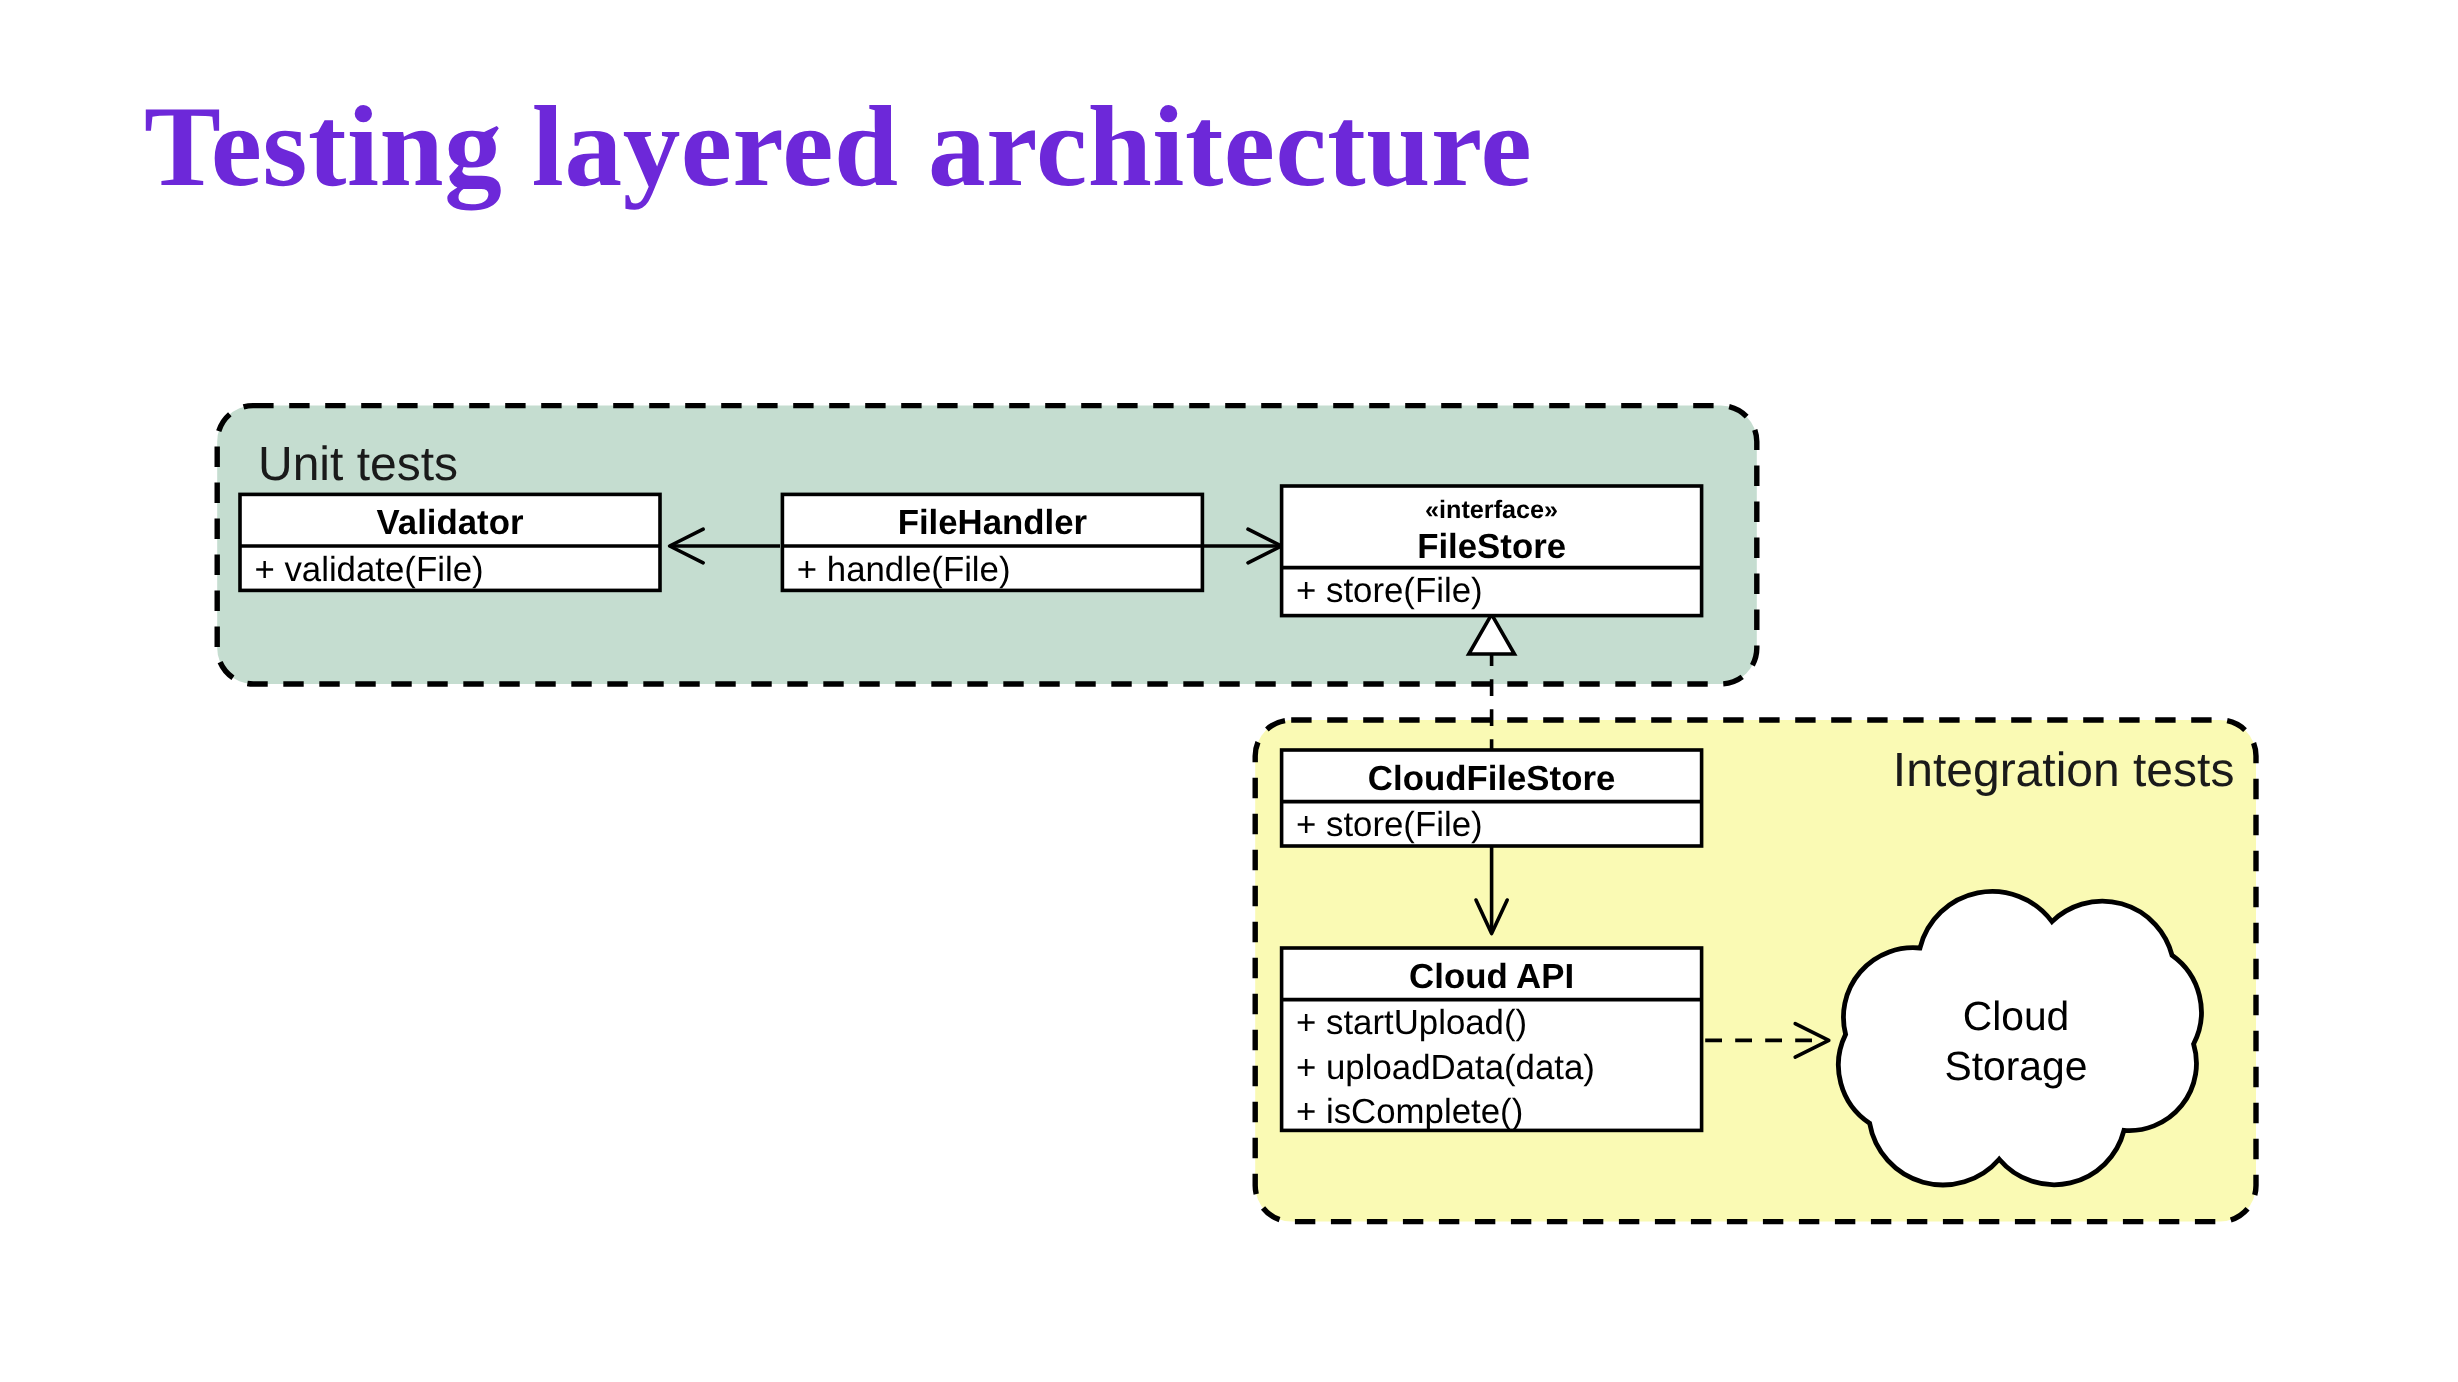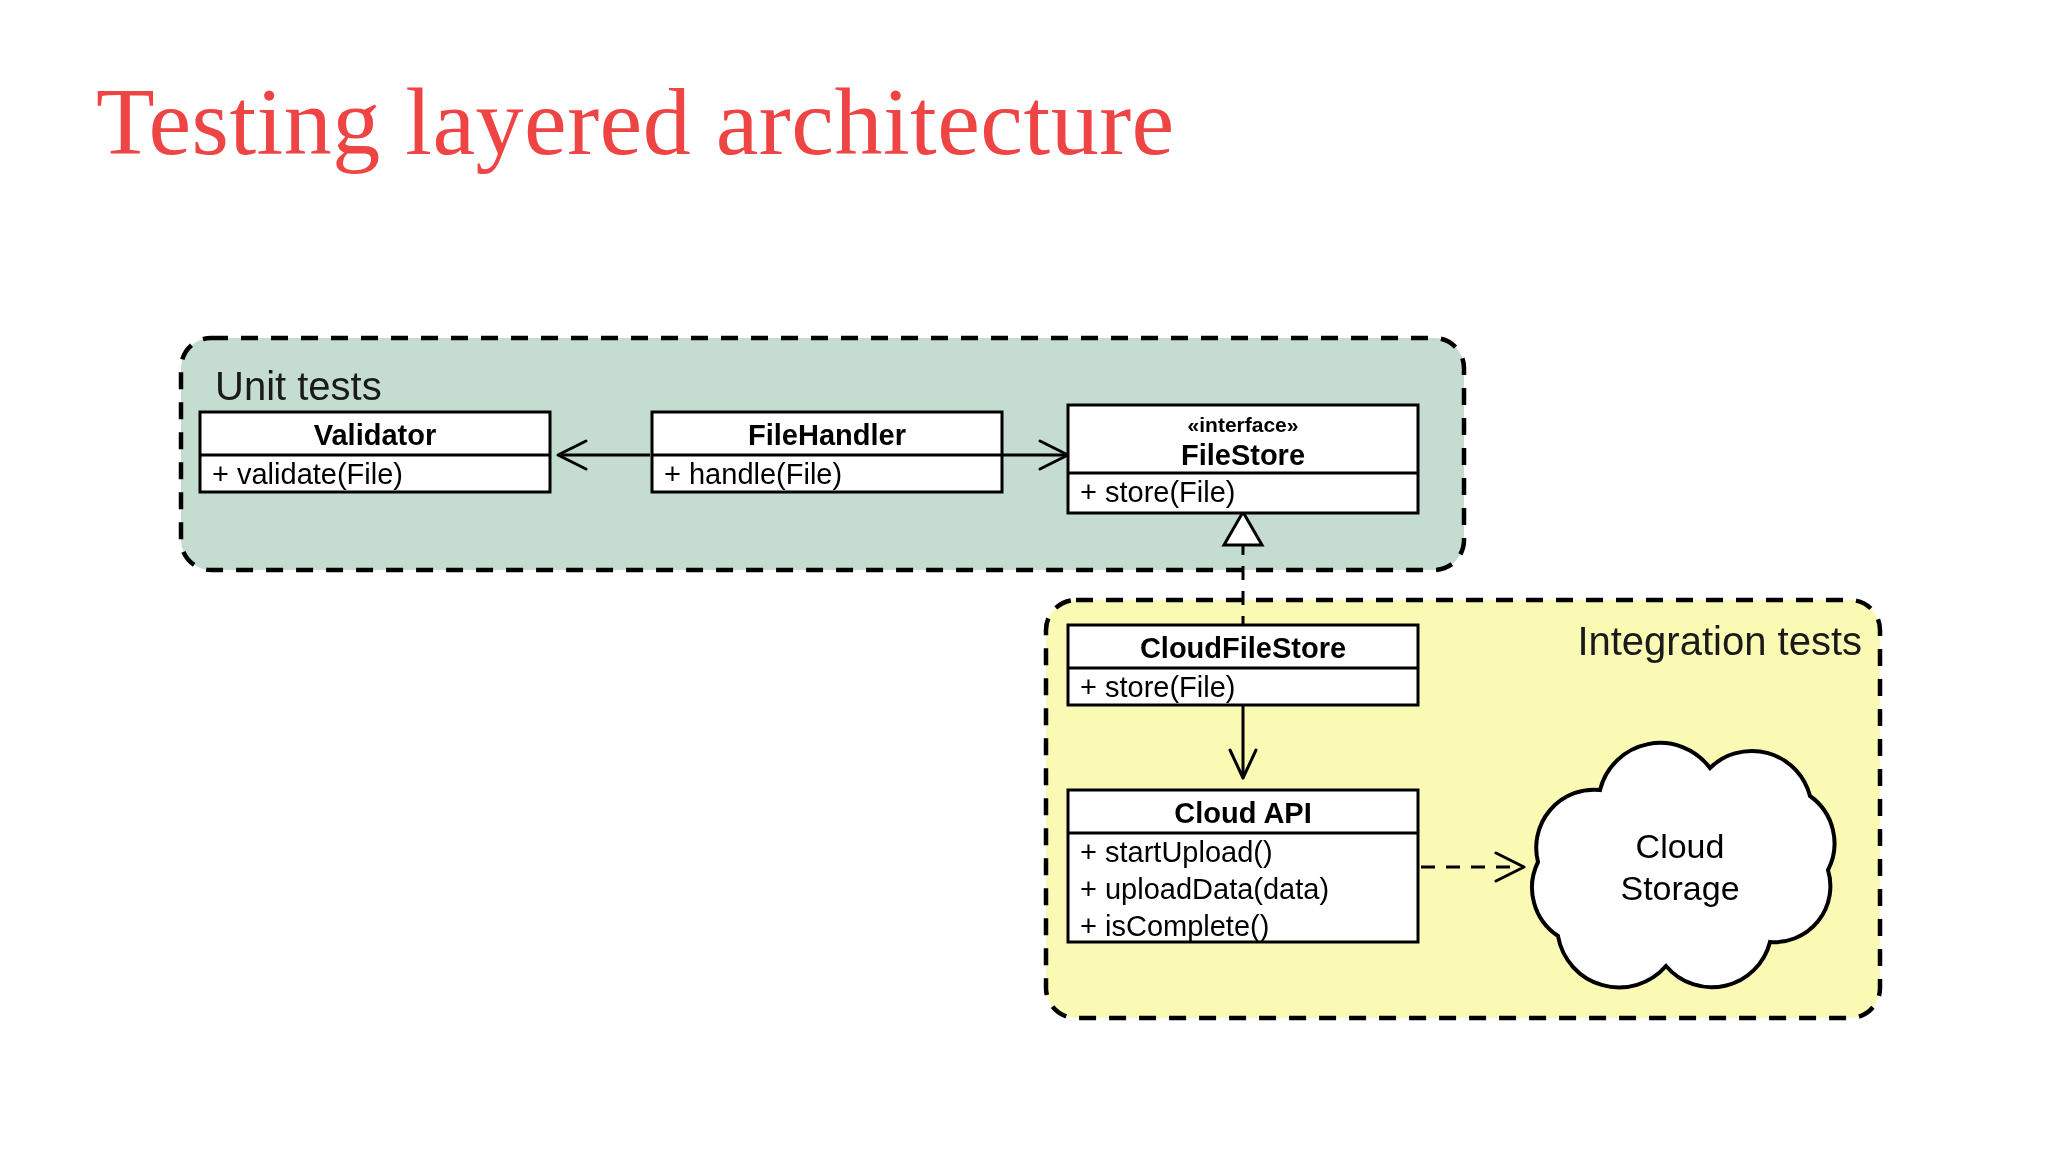--- a/index.html
+++ b/index.html
@@ -10,28 +10,28 @@
   body {
     width: 2048px;
     height: 1152px;
     position: relative;
     overflow: hidden;
     font-family: "Liberation Sans", sans-serif;
   }
 
   #slide-title {
     position: absolute;
-    left: 96px;
+    left: 120px;
     top: 72px;
     font-family: "Liberation Serif", serif;
-    font-weight: normal;
+    font-weight: bold;
     font-size: 96px;
     line-height: 1.05;
     letter-spacing: 0.5px;
-    color: #ef4444;
+    color: #6d28d9;
     white-space: nowrap;
   }
 
   #diagram {
     position: absolute;
     left: 0;
     top: 0;
     width: 2048px;
     height: 1152px;
   }

